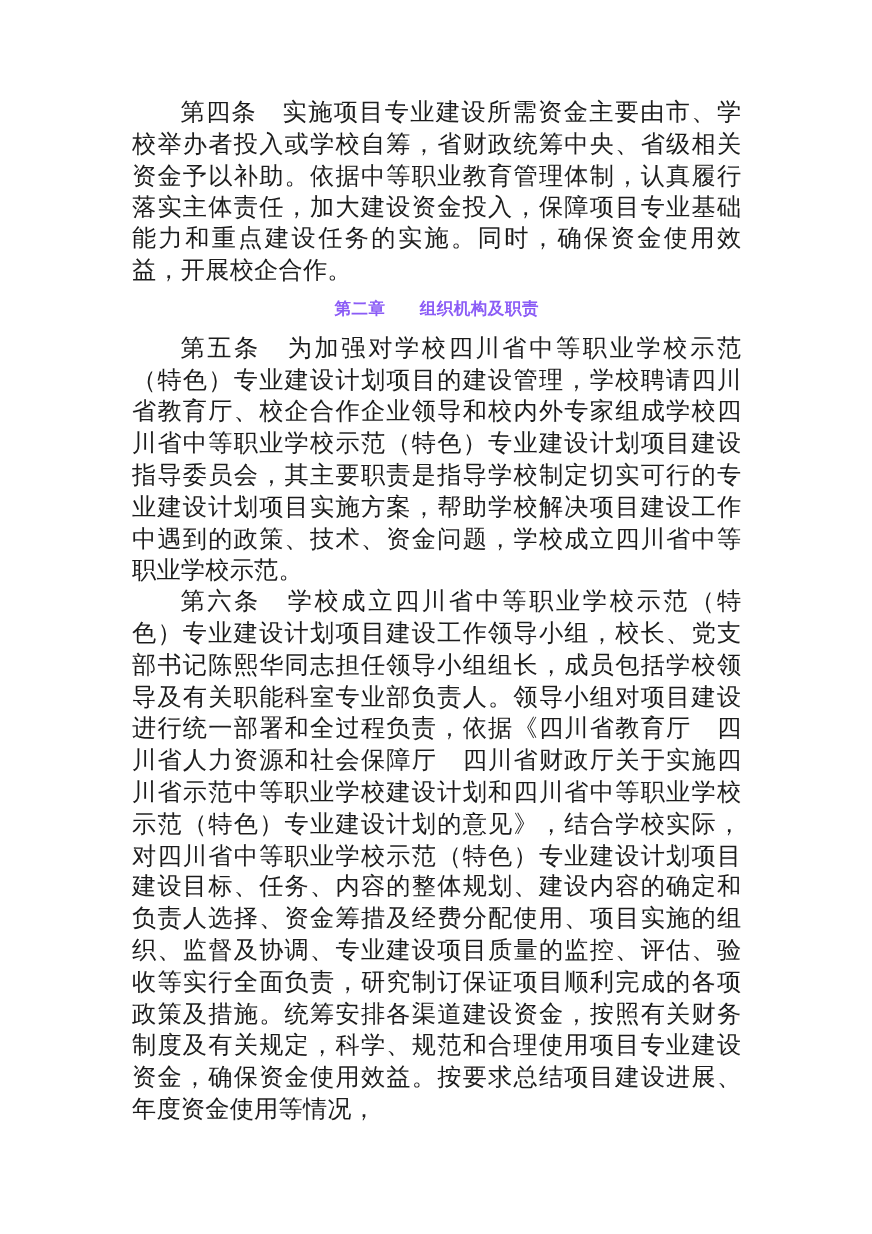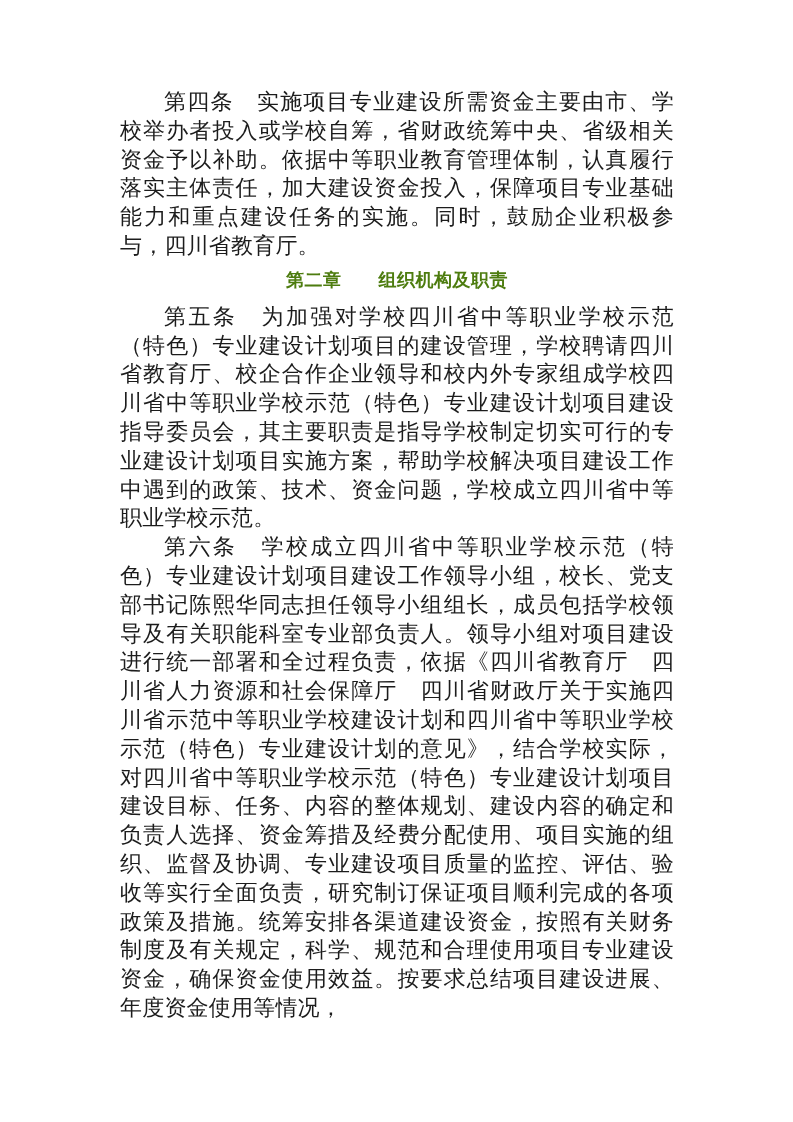--- a/index.html
+++ b/index.html
@@ -29,30 +29,30 @@
   .para {
     margin: 0;
     padding: 0;
   }
   .para.indent {
     text-indent: 2em;
   }
   .chapter-heading {
     font-family: "Liberation Sans", "DejaVu Sans", sans-serif;
     font-weight: bold;
-    font-size: 18px;
+    font-size: 15px;
     line-height: 29px;
     text-align: center;
     text-indent: 0;
-    color: #4d7c0f;
+    color: #8b5cf6;
     margin: 5px 0 8px 0;
     letter-spacing: 0.5px;
   }
 </style>
 </head>
 <body>
 
 <div class="page">
-  <p class="para indent">第四条　实施项目专业建设所需资金主要由市、学校举办者投入或学校自筹，省财政统筹中央、省级相关资金予以补助。依据中等职业教育管理体制，认真履行落实主体责任，加大建设资金投入，保障项目专业基础能力和重点建设任务的实施。同时，鼓励企业积极参与，四川省教育厅。</p>
+  <p class="para indent">第四条　实施项目专业建设所需资金主要由市、学校举办者投入或学校自筹，省财政统筹中央、省级相关资金予以补助。依据中等职业教育管理体制，认真履行落实主体责任，加大建设资金投入，保障项目专业基础能力和重点建设任务的实施。同时，确保资金使用效益，开展校企合作。</p>
   <h2 class="chapter-heading">第二章　　组织机构及职责</h2>
   <p class="para indent">第五条　为加强对学校四川省中等职业学校示范（特色）专业建设计划项目的建设管理，学校聘请四川省教育厅、校企合作企业领导和校内外专家组成学校四川省中等职业学校示范（特色）专业建设计划项目建设指导委员会，其主要职责是指导学校制定切实可行的专业建设计划项目实施方案，帮助学校解决项目建设工作中遇到的政策、技术、资金问题，学校成立四川省中等职业学校示范。</p>
   <p class="para indent">第六条　学校成立四川省中等职业学校示范（特色）专业建设计划项目建设工作领导小组，校长、党支部书记陈熙华同志担任领导小组组长，成员包括学校领导及有关职能科室专业部负责人。领导小组对项目建设进行统一部署和全过程负责，依据《四川省教育厅　四川省人力资源和社会保障厅　四川省财政厅关于实施四川省示范中等职业学校建设计划和四川省中等职业学校示范（特色）专业建设计划的意见》，结合学校实际，对四川省中等职业学校示范（特色）专业建设计划项目建设目标、任务、内容的整体规划、建设内容的确定和负责人选择、资金筹措及经费分配使用、项目实施的组织、监督及协调、专业建设项目质量的监控、评估、验收等实行全面负责，研究制订保证项目顺利完成的各项政策及措施。统筹安排各渠道建设资金，按照有关财务制度及有关规定，科学、规范和合理使用项目专业建设资金，确保资金使用效益。按要求总结项目建设进展、年度资金使用等情况，</p>
 </div>
 
 </body></html>

